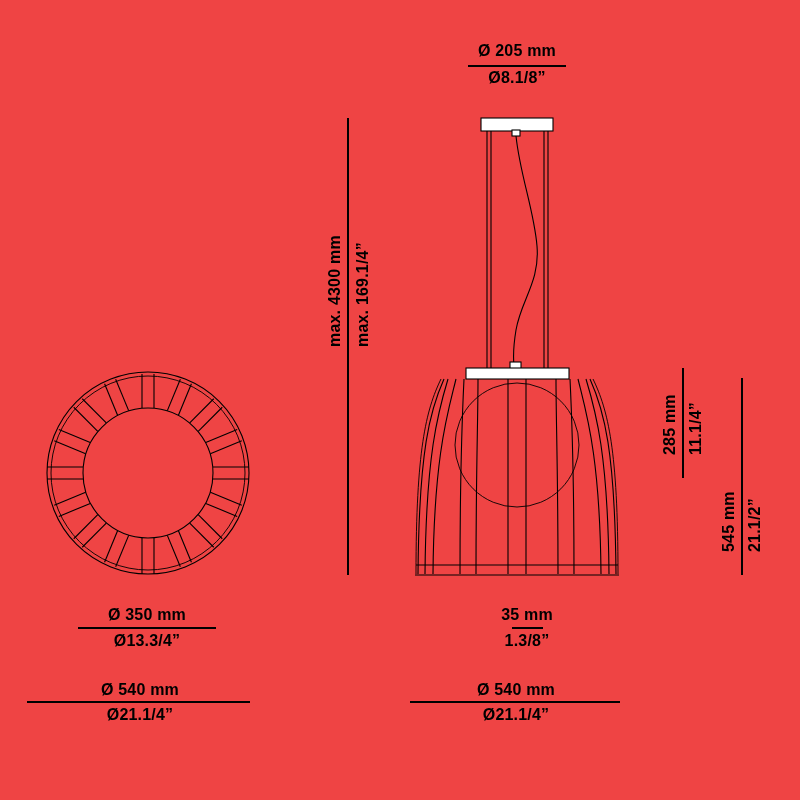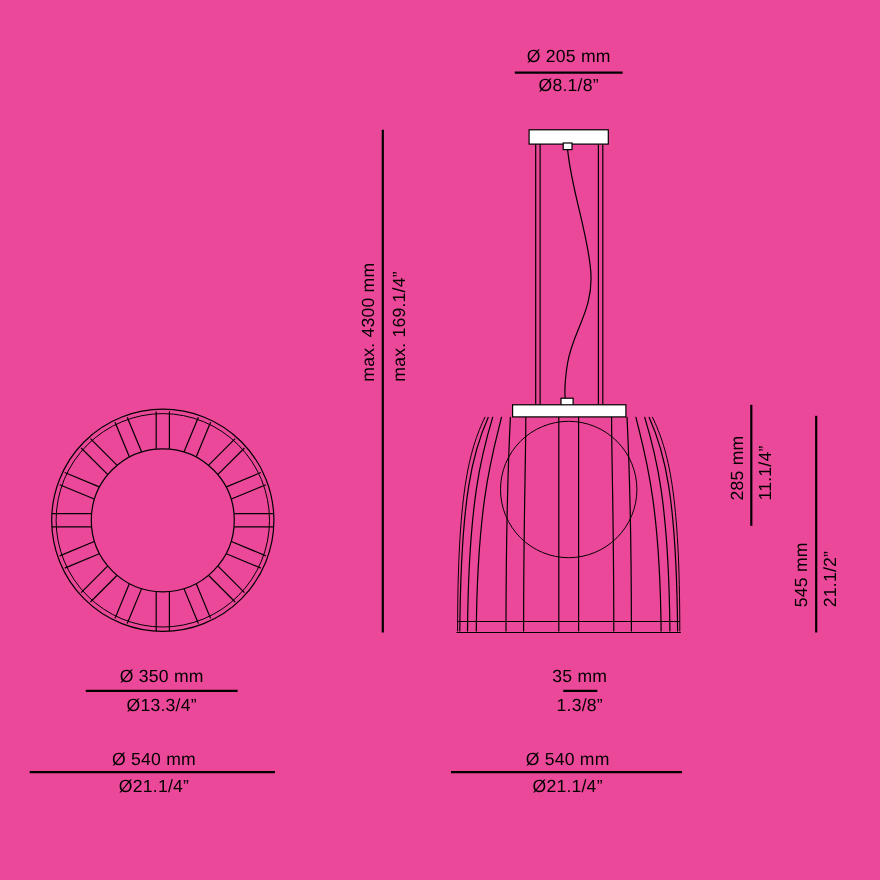--- a/index.html
+++ b/index.html
@@ -10,21 +10,22 @@
   body {
     width: 800px;
     height: 800px;
     overflow: hidden;
     font-family: "Liberation Sans", sans-serif;
   }
   #drawing-root {
     position: relative;
     width: 800px;
     height: 800px;
-    background: #ec4899;
+    background: #ef4444;
+    font-weight: bold;
   }
   svg.sheet {
     position: absolute;
     top: 0;
     left: 0;
     width: 800px;
     height: 800px;
     display: block;
   }
   .ln {

